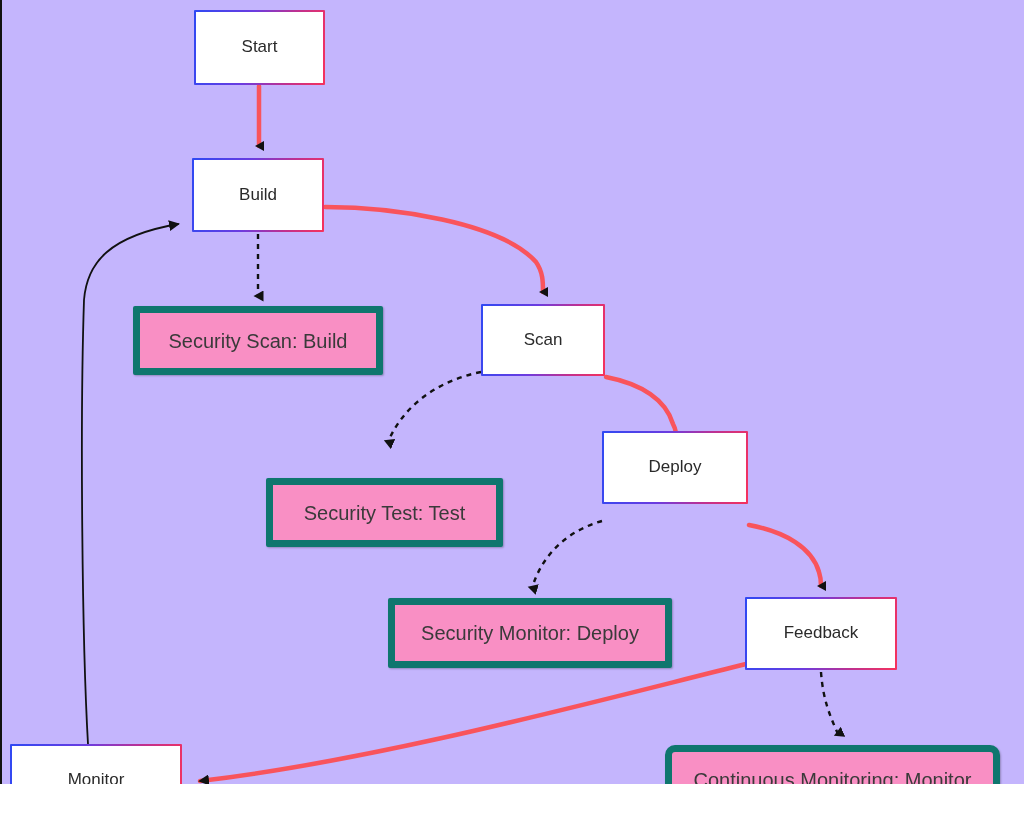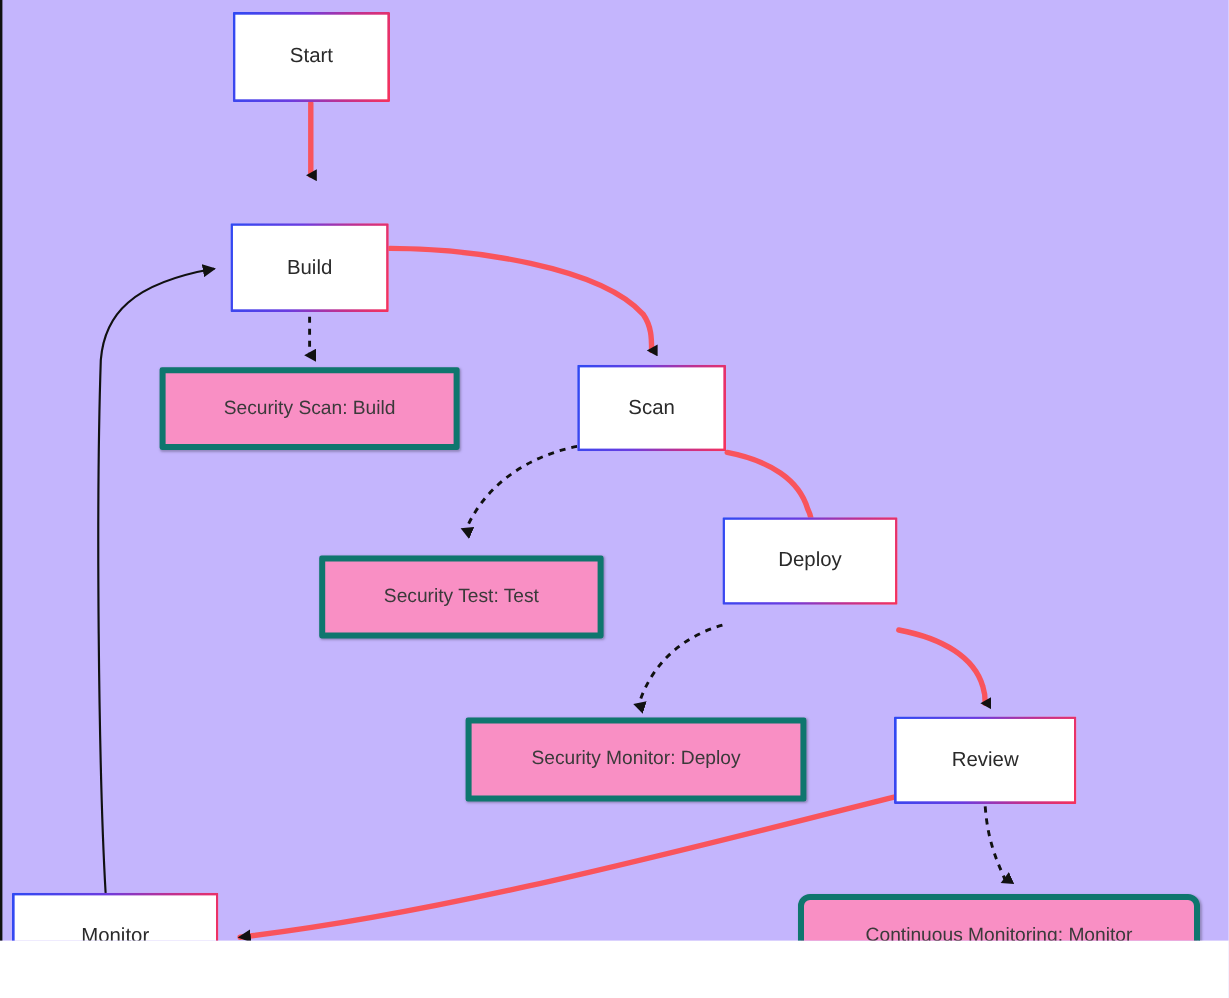--- a/index.html
+++ b/index.html
@@ -41,24 +41,24 @@
       linear-gradient(#ffffff, #ffffff),
       linear-gradient(100deg, #2f49f3 0%, #6b3ce0 42%, #c0308f 72%, #f6325c 100%);
     background-origin: border-box;
     background-clip: padding-box, border-box;
     color: #2a2a2a;
     font-size: 17px;
   }
   
   .security {
     background: #f98fc4;
-    border: 5px solid #0f766e;
+    border: 7px solid #0f766e;
     border-radius: 2px;
     color: #3a3a3a;
-    font-size: 16px;
+    font-size: 20px;
     box-shadow: 1px 1px 2px rgba(0,0,0,0.25);
   }
   .node-label {
     display: block;
     line-height: 1.2;
     padding: 0 6px;
   }
   .frame-border {
     position: absolute;
     left: 0; top: 0;
@@ -106,45 +106,45 @@
 
     <path d="M602,521 C570,530 543,552 532,588" fill="none" stroke="#111111" stroke-width="2.4" stroke-linecap="butt" stroke-dasharray="5,5" marker-end="url(#arrowDot)"></path>
 
     <path d="M821,672 C823,700 830,716 838,734" fill="none" stroke="#111111" stroke-width="2.4" stroke-linecap="butt" stroke-dasharray="5,5" marker-end="url(#arrowDot)"></path>
   </svg>
 
   <div class="node stage" style="left:194px; top:10px; width:131px; height:75px;">
     <span class="node-label">Start</span>
   </div>
 
-  <div class="node stage" style="left:192px; top:158px; width:132px; height:74px;margin-top:28px;">
+  <div class="node stage" style="left:192px; top:158px; width:132px; height:74px;">
     <span class="node-label">Build</span>
   </div>
 
   <div class="node stage" style="left:481px; top:304px; width:124px; height:72px;">
     <span class="node-label">Scan</span>
   </div>
 
   <div class="node stage" style="left:602px; top:431px; width:146px; height:73px;">
     <span class="node-label">Deploy</span>
   </div>
 
   <div class="node stage" style="left:745px; top:597px; width:152px; height:73px;">
-    <span class="node-label">Review</span>
+    <span class="node-label">Feedback</span>
   </div>
 
   <div class="node stage" style="left:10px; top:744px; width:172px; height:72px;">
     <span class="node-label">Monitor</span>
   </div>
 
   <div class="node security" style="left:133px; top:306px; width:250px; height:69px;">
     <span class="node-label">Security Scan: Build</span>
   </div>
 
-  <div class="node security" style="left:266px; top:463px; width:237px; height:69px;">
+  <div class="node security" style="left:266px; top:478px; width:237px; height:69px;">
     <span class="node-label">Security Test: Test</span>
   </div>
 
   <div class="node security" style="left:388px; top:598px; width:284px; height:70px;">
     <span class="node-label">Security Monitor: Deploy</span>
   </div>
 
   <div class="node security" style="left:665px; top:745px; width:335px; height:70px;border-radius:10px;">
     <span class="node-label">Continuous Monitoring: Monitor</span>
   </div>

